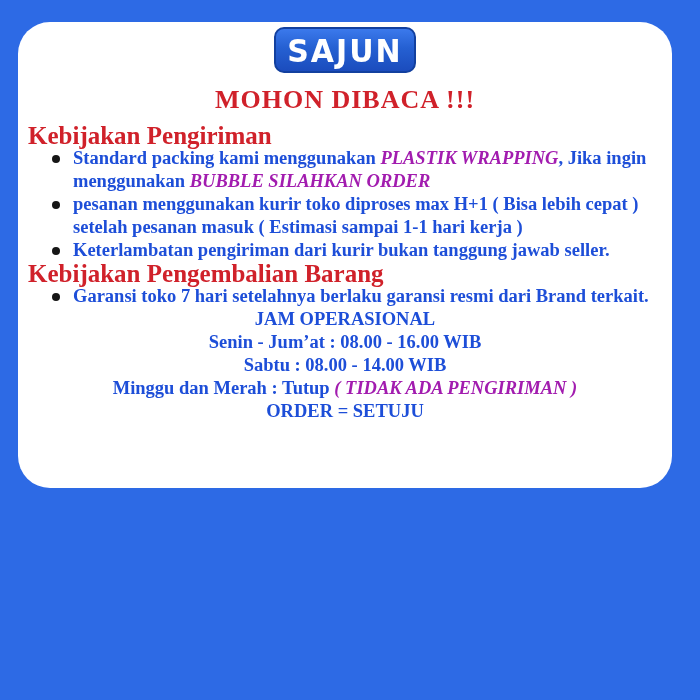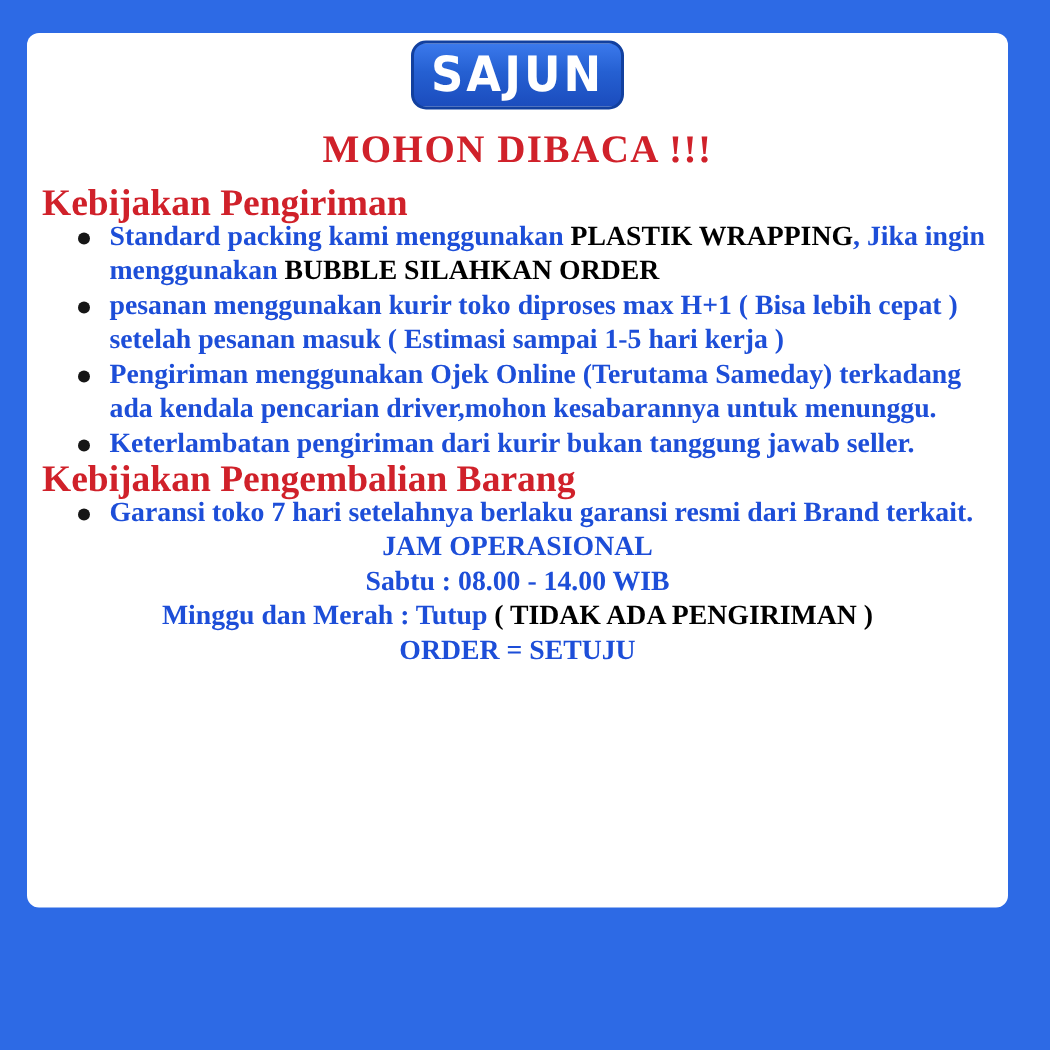--- a/index.html
+++ b/index.html
@@ -6,23 +6,23 @@
   html, body { width: 700px; height: 700px; }
   body {
     font-family: "Liberation Serif", serif;
     background: #2d6ae5;
     position: relative;
     overflow: hidden;
   }
   .card {
     position: absolute;
     left: 18px; top: 22px;
-    width: 654px; height: 583px;
+    width: 654px; height: 466px;
     background: #ffffff;
-    border-radius: 8px;
+    border-radius: 32px;
     padding: 3px 10px 0 10px;
   }
   .logo-box {
     width: 142px; height: 46px;
     margin: 2px auto 0 auto;
     background: linear-gradient(180deg, #3b79ec 0%, #2560d2 45%, #1b4cbd 100%);
     border: 2px solid #12409f;
     border-radius: 10px;
     display: flex; align-items: center; justify-content: center;
   }
@@ -61,48 +61,48 @@
     margin-left: 18px;
   }
   ul.policy-list li::before {
     content: "";
     position: absolute;
     left: 6px; top: 8px;
     width: 8px; height: 8px;
     border-radius: 50%;
     background: #161616;
   }
-  .seg-red { color: #000000; }
+  .seg-red { color: #a21caf; font-style: italic; }
   .seg-black { color: #1d4ed8; }
   .footer-block { text-align: center; }
 </style>
 </head>
 <body>
 
 <div class="card">
   <div class="logo-box">
     <span class="logo-text">SAJUN</span>
   </div>
 
   <div class="main-title">MOHON DIBACA !!!</div>
 
   <div class="content">
     <div>
         <div class="section-heading">Kebijakan Pengiriman</div>
         <ul class="policy-list">
           <li><span class="seg-black">Standard packing kami menggunakan </span><span class="seg-red">PLASTIK WRAPPING</span><span class="seg-black">, Jika ingin menggunakan </span><span class="seg-red">BUBBLE SILAHKAN ORDER</span></li>
-          <li><span class="seg-black">pesanan menggunakan kurir toko diproses max H+1 ( Bisa lebih cepat ) setelah pesanan masuk ( Estimasi sampai 1-5 hari kerja )</span></li>
-          <li><span class="seg-black">Pengiriman menggunakan Ojek Online (Terutama Sameday) terkadang ada kendala pencarian driver,mohon kesabarannya untuk menunggu.</span></li>
+          <li><span class="seg-black">pesanan menggunakan kurir toko diproses max H+1 ( Bisa lebih cepat ) setelah pesanan masuk ( Estimasi sampai 1-1 hari kerja )</span></li>
           <li><span class="seg-black">Keterlambatan pengiriman dari kurir bukan tanggung jawab seller.</span></li>
         </ul>
         <div class="section-heading">Kebijakan Pengembalian Barang</div>
         <ul class="policy-list">
           <li><span class="seg-black">Garansi toko 7 hari setelahnya berlaku garansi resmi dari Brand terkait.</span></li>
         </ul>
       </div>
     <div class="footer-block">
         <div><span class="seg-black">JAM OPERASIONAL</span></div>
+        <div><span class="seg-black">Senin - Jum’at : 08.00 - 16.00 WIB</span></div>
         <div><span class="seg-black">Sabtu : 08.00 - 14.00 WIB</span></div>
         <div><span class="seg-black">Minggu dan Merah : Tutup </span><span class="seg-red">( TIDAK ADA PENGIRIMAN )</span></div>
         <div><span class="seg-black">ORDER = SETUJU</span></div>
       </div>
   </div>
 </div>
 
 </body></html>

